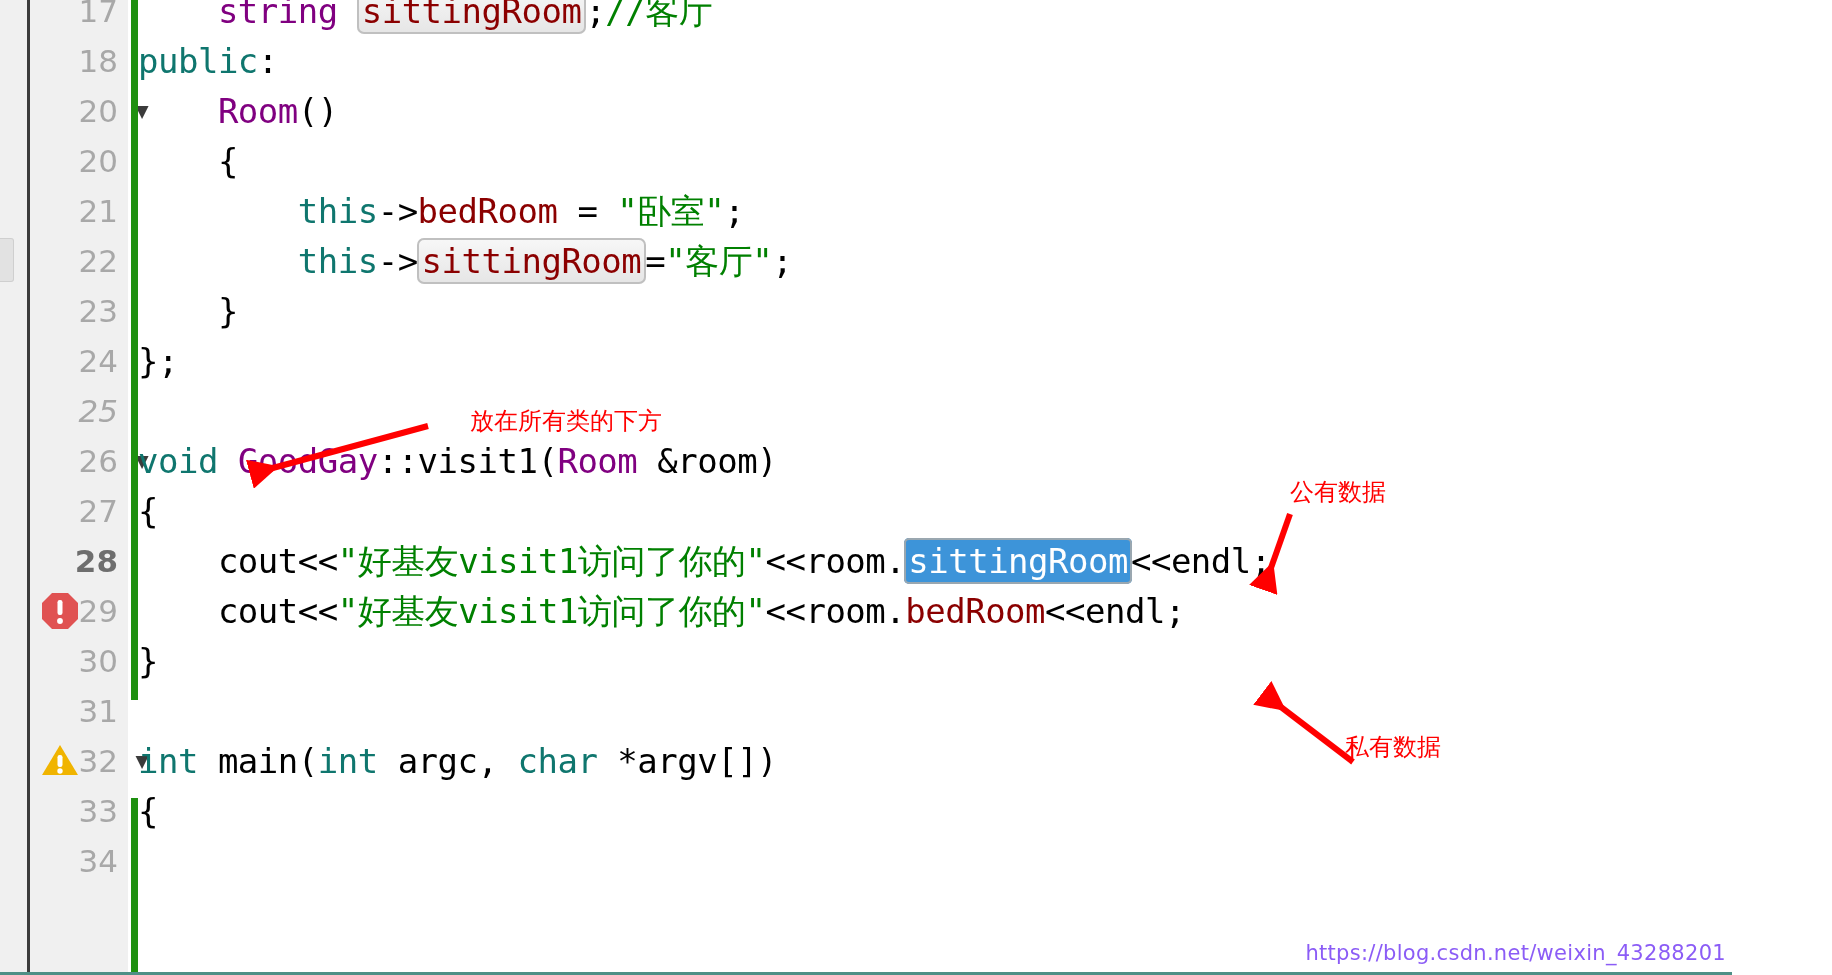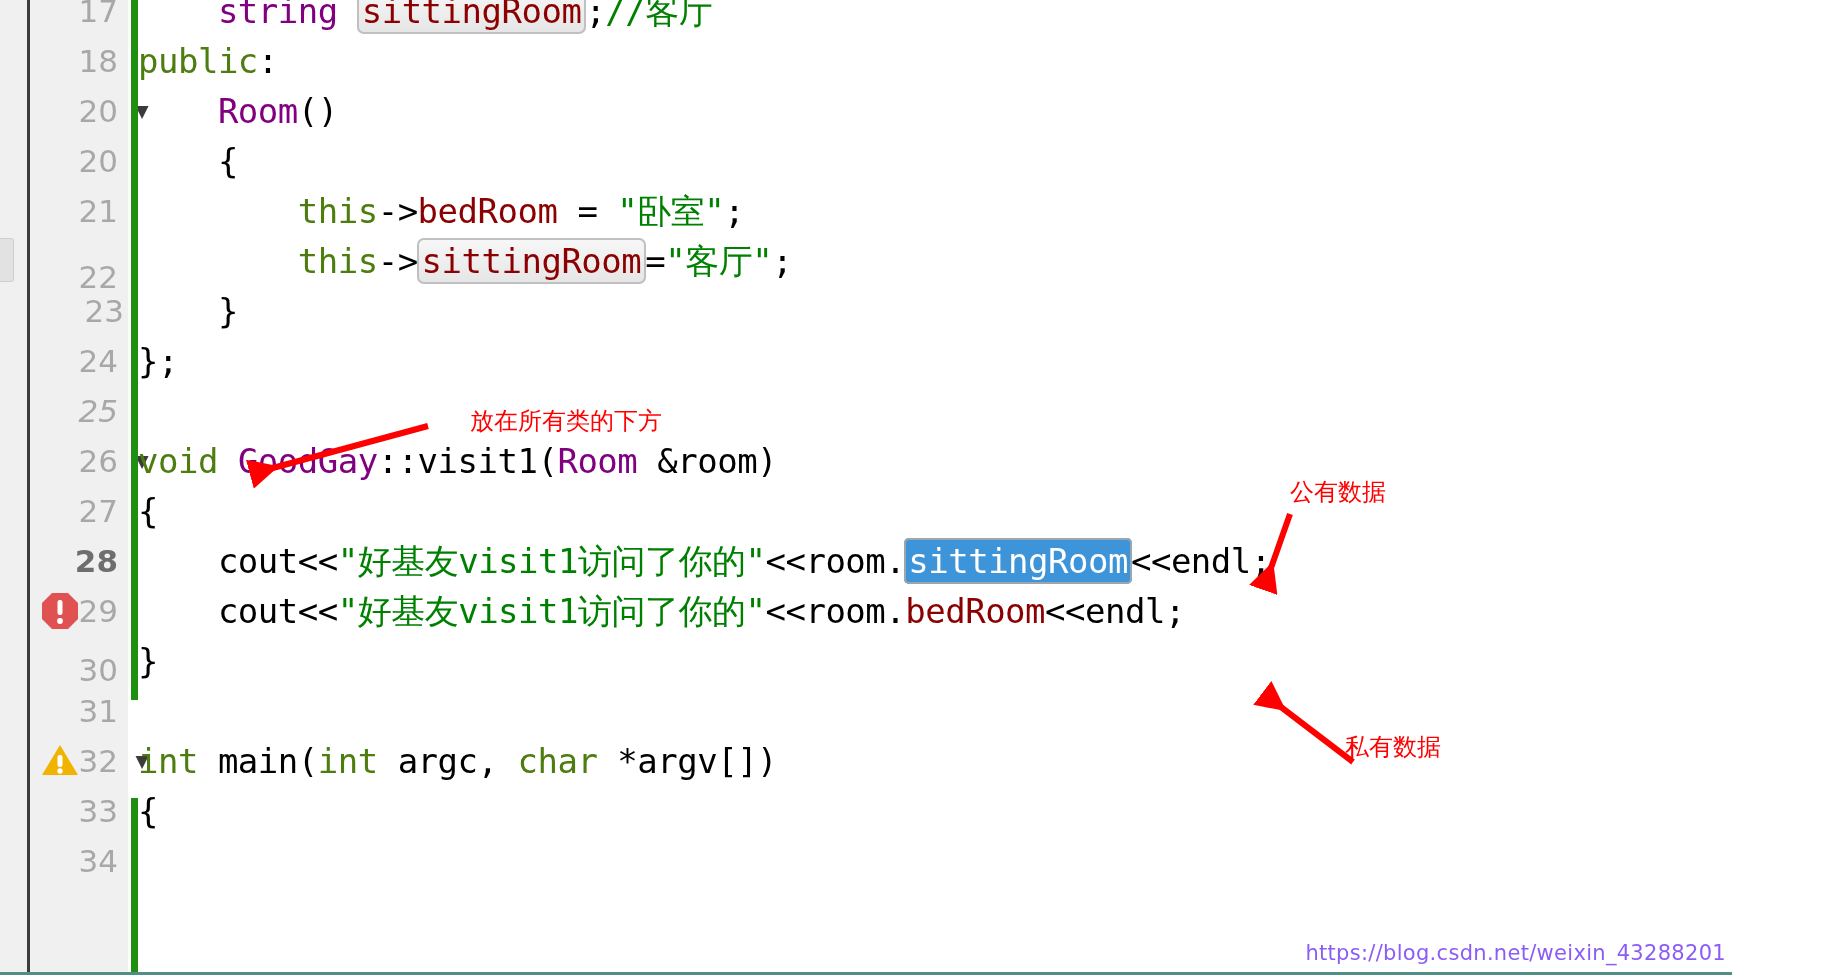--- a/index.html
+++ b/index.html
@@ -96,21 +96,21 @@
     height: 50px;
     line-height: 50px;
     white-space: pre;
     font-family: "DejaVu Sans Mono", "Liberation Mono", monospace;
     font-size: 34px;
     color: #000000;
     letter-spacing: -0.5px;
   }
 
   
-  .kw   { color: #4d7c0f; }   
+  .kw   { color: #0f766e; }   
   .typ  { color: #800080; }   
   .fld  { color: #8b0000; }   
   .str  { color: #008000; }   
   .cmt  { color: #008000; }
   .pl   { color: #000000; }
 
   
   .occ {
     background: linear-gradient(#f7f7f7, #e6e6e6);
     border: 2px solid #c0c0c0;
@@ -178,35 +178,35 @@
 
   <div id="left-tab"></div>
 
   <div id="gutter-items">
       <div class="lnum" style="top: -14px;">17</div>
       <div class="lnum" style="top: 36px;">18</div>
       <div class="lnum" style="top: 86px;">20</div>
       <div class="fold" style="top: 86px;">▼</div>
       <div class="lnum" style="top: 136px;">20</div>
       <div class="lnum" style="top: 186px; padding-left: 9px;">21</div>
-      <div class="lnum" style="top: 252px; text-align: right;">22</div>
-      <div class="lnum" style="top: 286px; margin-left: 6px;">23</div>
+      <div class="lnum" style="top: 236px; text-align: right;">22</div>
+      <div class="lnum" style="top: 286px;">23</div>
       <div class="lnum" style="top: 336px;">24</div>
       <div class="lnum" style="top: 386px; font-style: italic;">25</div>
       <div class="lnum" style="top: 436px;">26</div>
       <div class="fold" style="top: 436px;">▼</div>
       <div class="lnum" style="top: 486px;">27</div>
       <div class="lnum current" style="top: 536px;">28</div>
       <div class="lnum" style="top: 586px;">29</div>
       <div class="marker" style="top: 591px;"><svg width="40" height="40" viewBox="0 0 40 40">
           <polygon points="12,2 28,2 38,12 38,28 28,38 12,38 2,28 2,12" fill="#e05252"></polygon>
           <rect x="17.5" y="9" width="5" height="15" rx="2.2" fill="#fff"></rect>
           <circle cx="20" cy="30" r="2.9" fill="#fff"></circle>
         </svg></div>
-      <div class="lnum" style="top: 636px; margin-top: 9px;">30</div>
+      <div class="lnum" style="top: 636px;">30</div>
       <div class="lnum" style="top: 686px;">31</div>
       <div class="lnum" style="top: 736px;">32</div>
       <div class="fold" style="top: 736px;">▼</div>
       <div class="marker" style="top: 741px;"><svg width="40" height="40" viewBox="0 0 40 40">
           <path d="M20 4 L38 34 L2 34 Z" fill="#f0b400"></path>
           <rect x="17.5" y="14" width="5" height="12" rx="2.2" fill="#fff"></rect>
           <circle cx="20" cy="30" r="2.7" fill="#fff"></circle>
         </svg></div>
       <div class="lnum" style="top: 786px;">33</div>
       <div class="lnum" style="top: 836px;">34</div>

